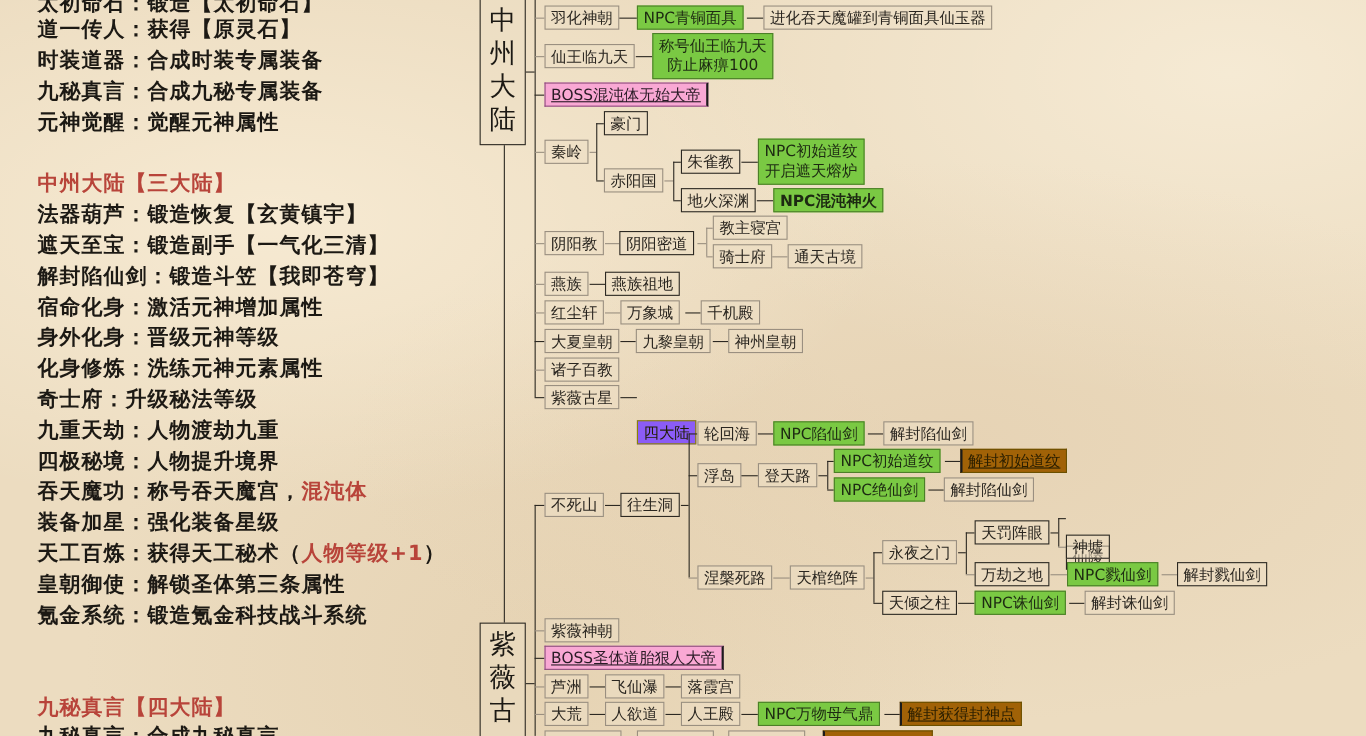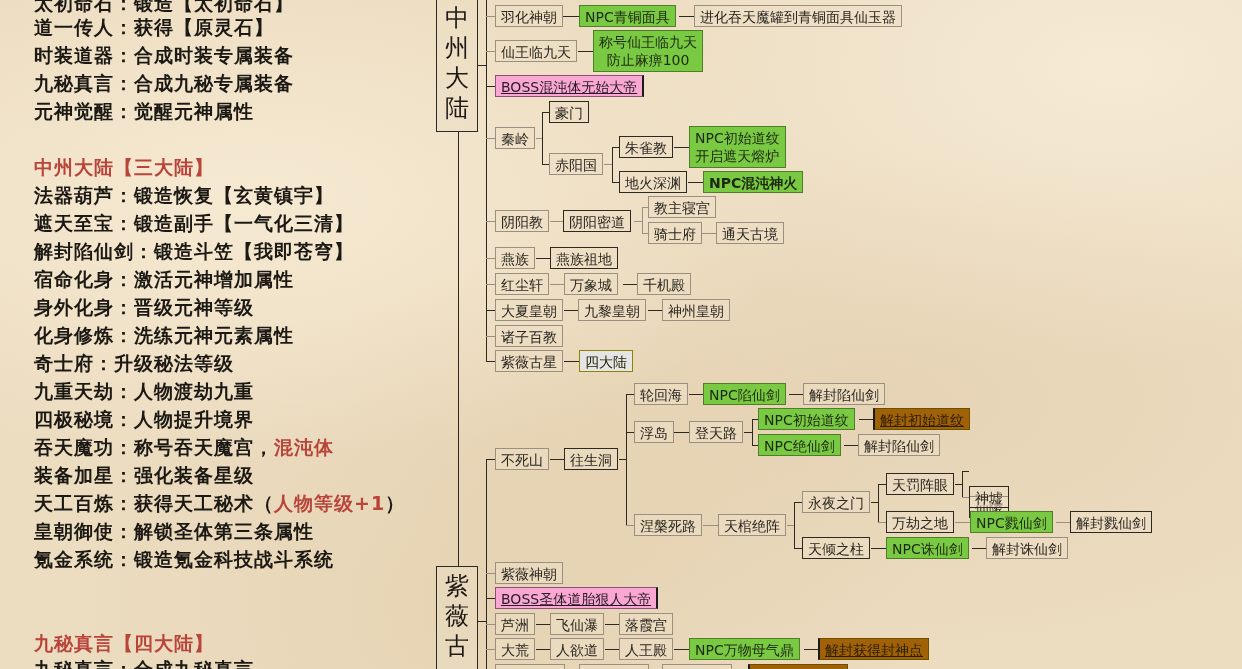--- a/index.html
+++ b/index.html
@@ -23,21 +23,21 @@
 
   .node {
     position:absolute; height:22px; line-height:22px; box-sizing:border-box;
     border:1px solid #9a8f80; background:rgba(236,222,196,0.55);
     font-family:"DejaVu Sans", sans-serif; font-size:14px; color:#2a2620;
     padding:0 5px; white-space:nowrap;
   }
   .node.dark { border-color:#2c2822; }
   .node.green { background:#7ac943; border-color:#4c7f28; color:#1d2a12; }
   .node.pink { background:#f9a8d4; border-color:#8d4f7c; color:#2a1b26; border-right:2px solid #1b1b1b;text-decoration:underline; }
-  .node.yellow { background:#e5e5e5; border-color:#8a8400; color:#1f1d00; }
+  .node.yellow { background:#8b5cf6; border-color:#8a8400; color:#1f1d00;margin-top:32px; }
   .node.orange { background:#a16207; border-color:#6b5000; color:#2a1e00; border-left:2px solid #1b1b1b;text-decoration:underline; }
   .node.two { height:42px; line-height:18px; padding-top:2px; text-align:center; }
 
   .root {
     position:absolute; width:42px; box-sizing:border-box; border:1.5px solid #2c2822;
     background:rgba(236,222,196,0.5);
     font-size:24px; color:#1c1914; text-align:center; line-height:30px;
     padding-top:4px;
   }
   .ln { position:absolute; background:#2c2822; }

